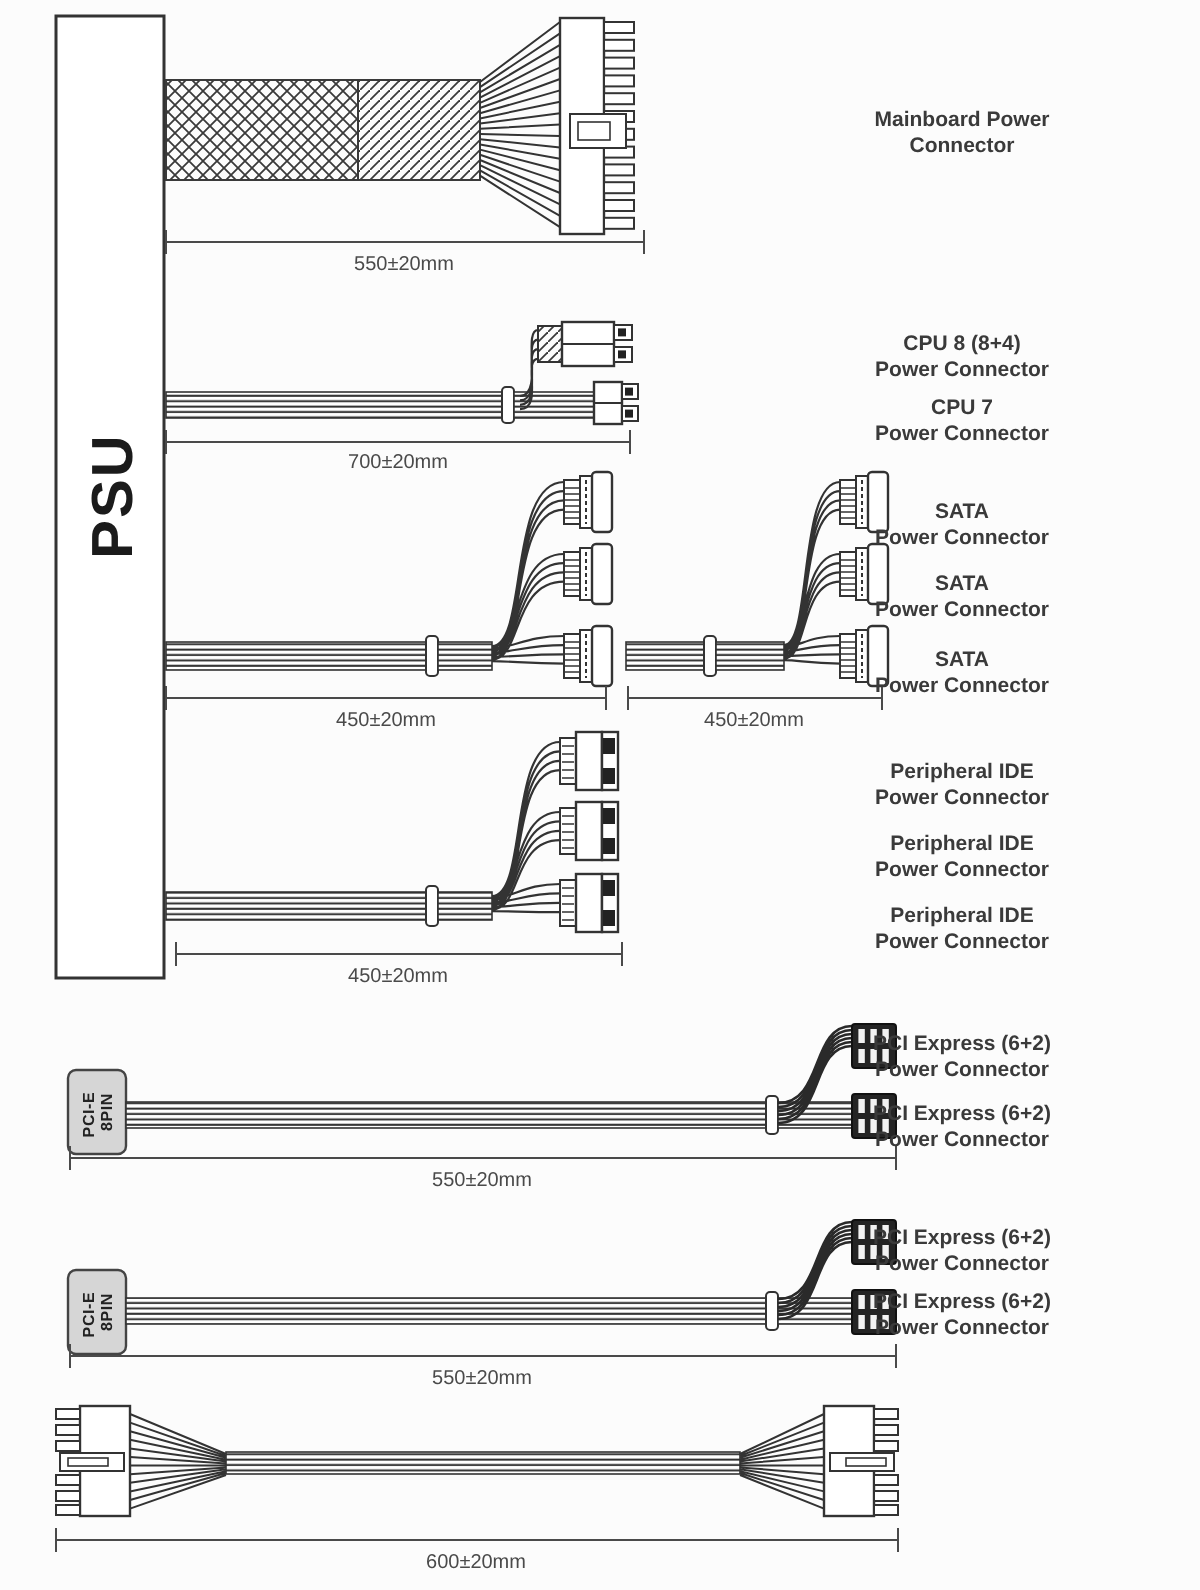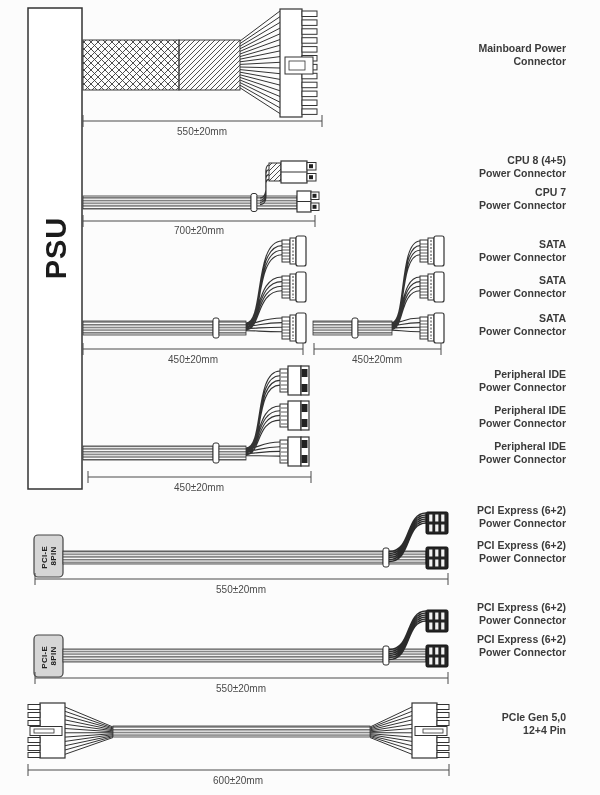--- a/index.html
+++ b/index.html
@@ -3,23 +3,23 @@
 <meta charset="utf-8">
 <style>
   html,body{margin:0;padding:0;background:#e9e9e9;}
   .stage{
     position:relative;width:600px;height:795px;margin:0 auto;
     background:#fcfcfc;overflow:hidden;
     font-family:"Liberation Sans",sans-serif;
   }
   .stage svg{position:absolute;left:0;top:0;}
   .clabel{
-    position:absolute;right:34px;width:170px;text-align:right;
+    position:absolute;right:34px;width:170px;text-align:center;
     font-size:10.5px;font-weight:bold;line-height:13px;color:#3a3a3a;
-    white-space:pre-line;letter-spacing:0;
+    white-space:pre-line;letter-spacing:0;margin-top:12px;
   }
   .dimtext{font-size:10px;fill:#4a4a4a;}
   .psutext{font-size:29px;font-weight:bold;fill:#1b1b1b;letter-spacing:1px;}
   .porttext{font-size:8px;font-weight:bold;fill:#222;letter-spacing:0.3px;}
 </style>
 </head>
 <body>
 
 <div class="stage">
 
@@ -267,21 +267,21 @@
     <use href="#gen5C" transform="translate(449,703) scale(-1,1)"></use>
     <g stroke="#4a4a4a" stroke-width="1">
       <path d="M28,764 V776 M28,770 H449 M449,764 V776" fill="none"></path>
     </g>
     <text class="dimtext" x="238" y="784" text-anchor="middle">600±20mm</text>
   </g>
 </svg>
 
 <div class="clabel" style="top:42px">Mainboard Power
 Connector</div>
-<div class="clabel" style="top:154px">CPU 8 (4+5)
+<div class="clabel" style="top:154px">CPU 8 (8+4)
 Power Connector</div>
 <div class="clabel" style="top:186px">CPU 7
 Power Connector</div>
 <div class="clabel" style="top:238px">SATA
 Power Connector</div>
 <div class="clabel" style="top:274px">SATA
 Power Connector</div>
 <div class="clabel" style="top:312px">SATA
 Power Connector</div>
 <div class="clabel" style="top:368px">Peripheral IDE
@@ -291,16 +291,14 @@
 <div class="clabel" style="top:440px">Peripheral IDE
 Power Connector</div>
 <div class="clabel" style="top:504px">PCI Express (6+2)
 Power Connector</div>
 <div class="clabel" style="top:539px">PCI Express (6+2)
 Power Connector</div>
 <div class="clabel" style="top:601px">PCI Express (6+2)
 Power Connector</div>
 <div class="clabel" style="top:633px">PCI Express (6+2)
 Power Connector</div>
-<div class="clabel" style="top:711px">PCIe Gen 5,0
-12+4 Pin</div>
 
 </div>
 
 </body></html>

